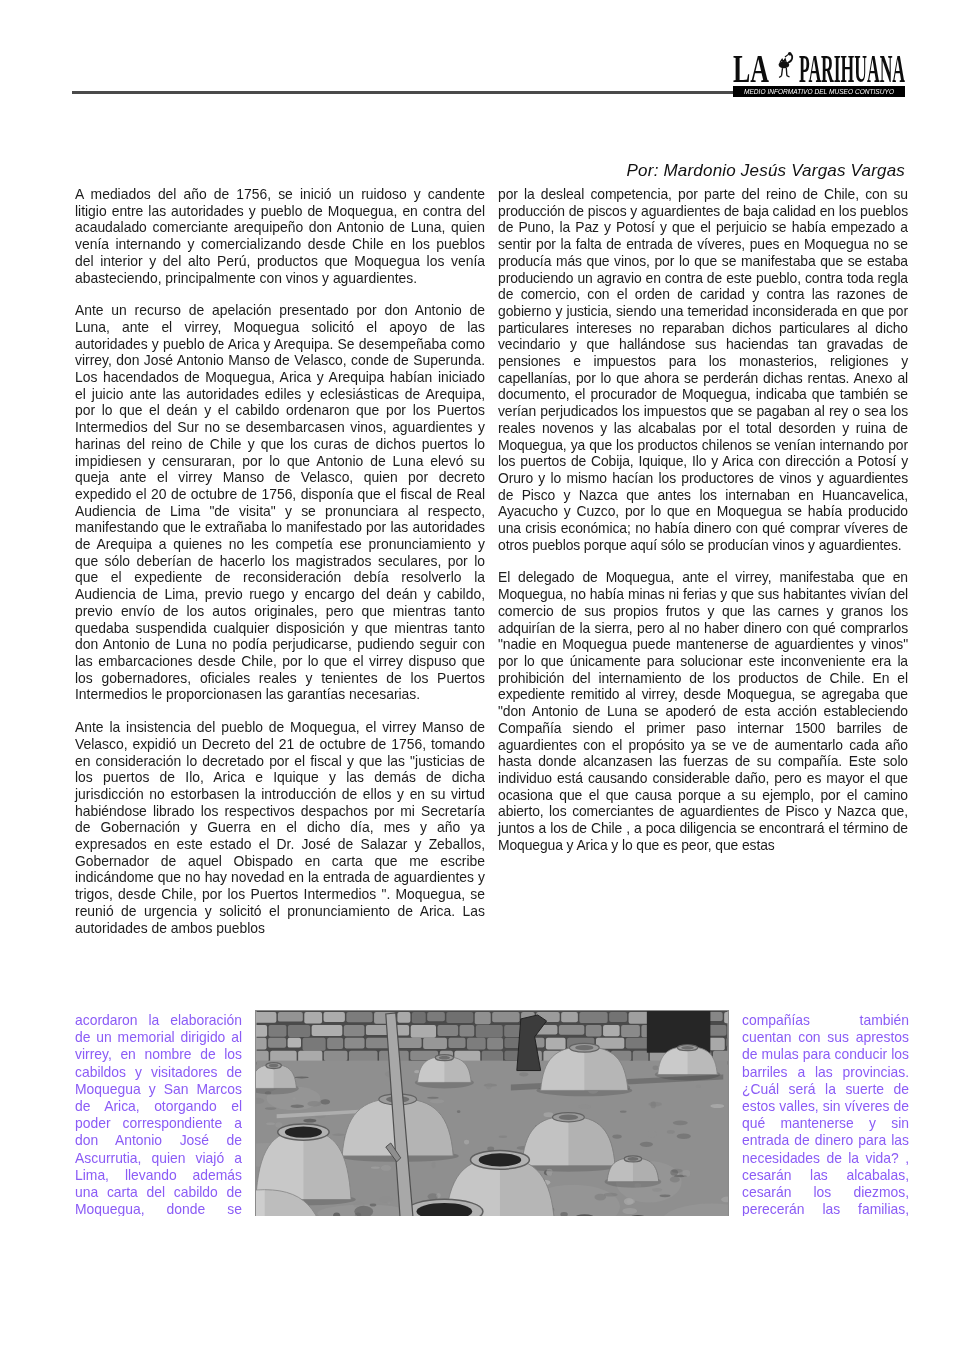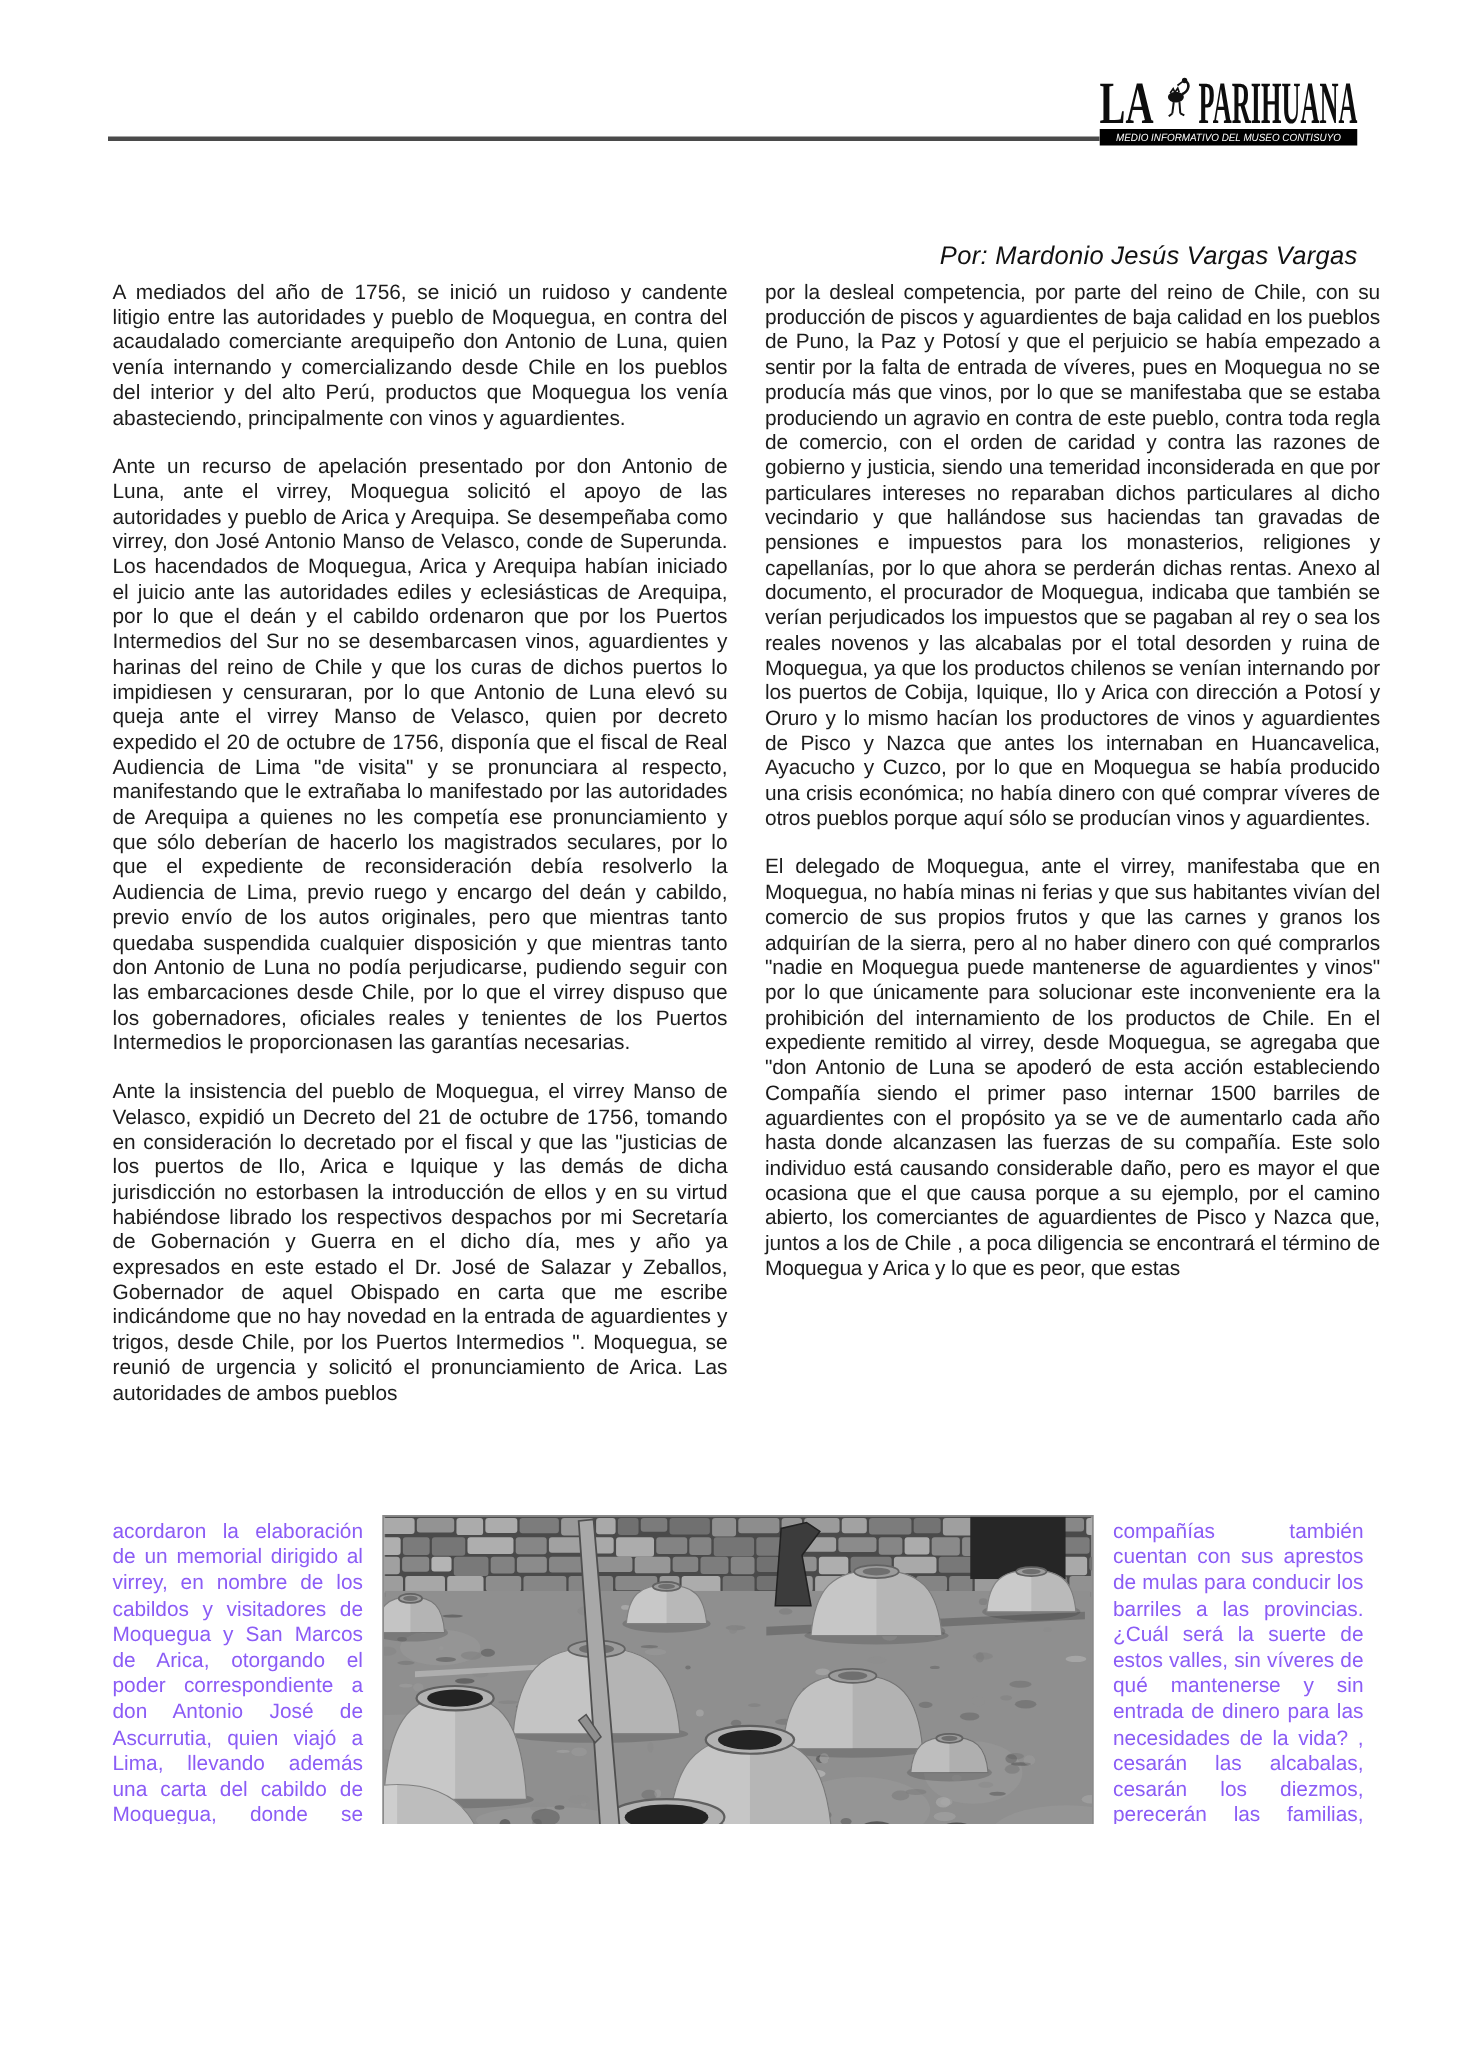--- a/index.html
+++ b/index.html
@@ -12,21 +12,21 @@
   .logo-block{position:absolute;left:733px;top:50px;width:172px;height:48px;}
   .logo-svg{display:block;}
   
   .title-wrap{position:absolute;left:75px;top:104px;width:833px;height:60px;}
   .byline{
     position:absolute;right:75px;top:161px;width:500px;text-align:right;
     font-style:italic;font-weight:normal;font-size:17px;color:#111;
     letter-spacing:.2px;
   }
   
-  .cols{position:absolute;left:75px;top:186px;width:833px;display:flex;gap:25px;}
+  .cols{position:absolute;left:75px;top:186px;width:833px;display:flex;gap:13px;}
   .col{width:410px;flex:0 0 auto;}
   .col p{
     margin:0 0 16px 0;font-size:13.9px;line-height:16.7px;text-align:justify;
     color:#1c1c1c;
   }
   .col.right p{letter-spacing:-0.1px;}
   
   .band{position:absolute;left:75px;top:1010px;width:833px;display:flex;gap:13px;}
   .side{
     width:167px;flex:0 0 auto;font-size:13.9px;line-height:17.2px;

